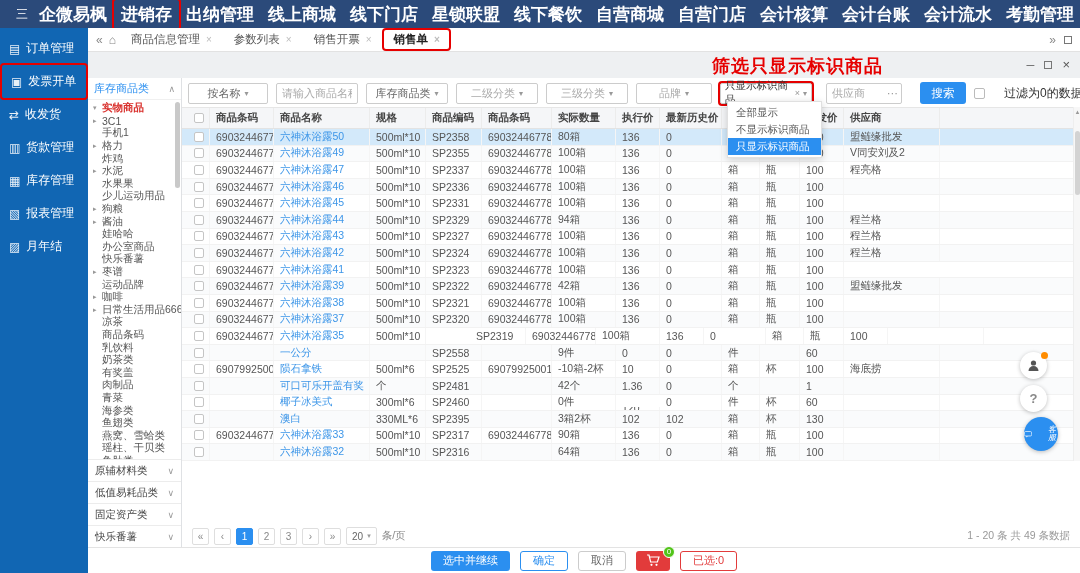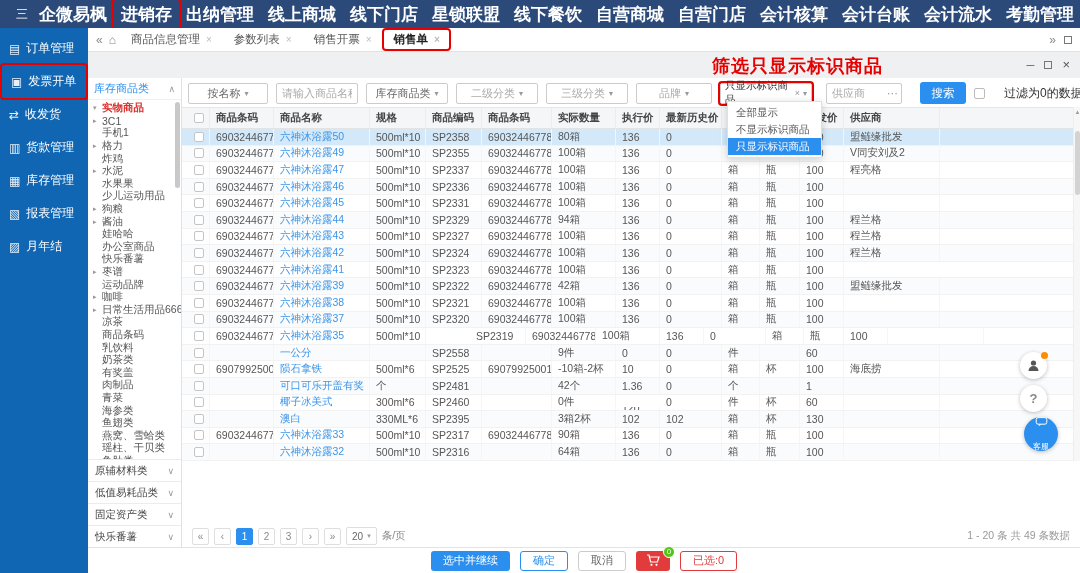--- a/index.html
+++ b/index.html
@@ -113,21 +113,21 @@
   .ddmenu{position:absolute;left:727px;top:101px;width:95px;background:#fff;border:1px solid #e0e0e0;
     box-shadow:0 2px 8px rgba(0,0,0,.18);z-index:60;padding:2px 0;}
   .ddopt{height:17px;display:flex;align-items:center;padding-left:8px;font-size:10.5px;color:#555;cursor:pointer;white-space:nowrap;}
   .ddopt.selected{background:#2b8ff0;color:#fff;}
   
   .fab{position:absolute;border-radius:50%;display:flex;align-items:center;justify-content:center;
     box-shadow:0 1px 4px rgba(0,0,0,.25);cursor:pointer;z-index:70;background:#fff;}
   .fab1{left:1020px;top:352px;width:27px;height:27px;}
   .fab1 .odot{position:absolute;top:0;right:-1px;width:7px;height:7px;border-radius:50%;background:#ff8c00;}
   .fab2{left:1020px;top:385px;width:27px;height:27px;color:#888;font-size:13px;font-weight:bold;}
-  .fab3{left:1024px;top:417px;width:34px;height:34px;background:#2b8ff0;color:#fff;flex-direction:column;gap:16px;}
+  .fab3{left:1024px;top:417px;width:34px;height:34px;background:#2b8ff0;color:#fff;flex-direction:row;gap:16px;font-style:italic;}
   .fab3 .lbl{font-size:8px;line-height:8px;}
   svg{display:block;}
 </style>
 </head>
 <body>
 
 <div class="screen">
 
   <div class="topnav">
     <div class="logo-blur"></div>

